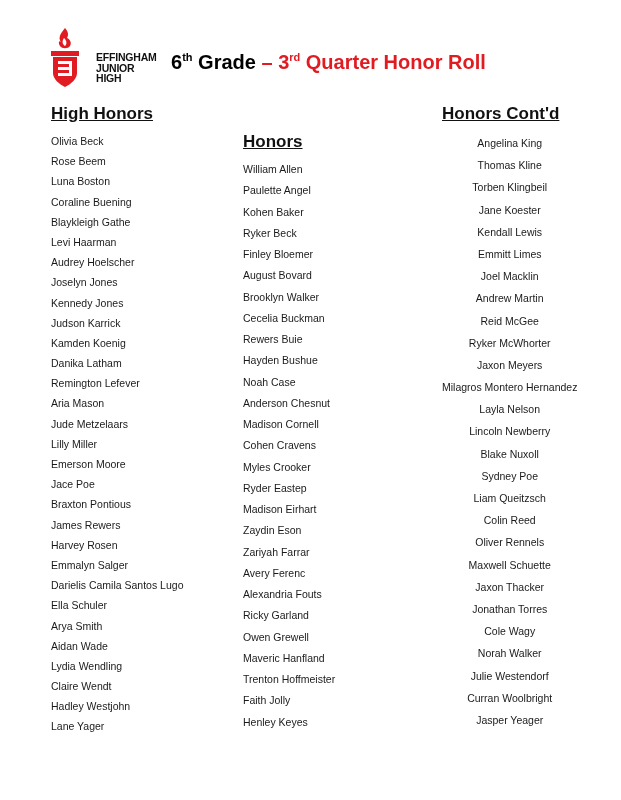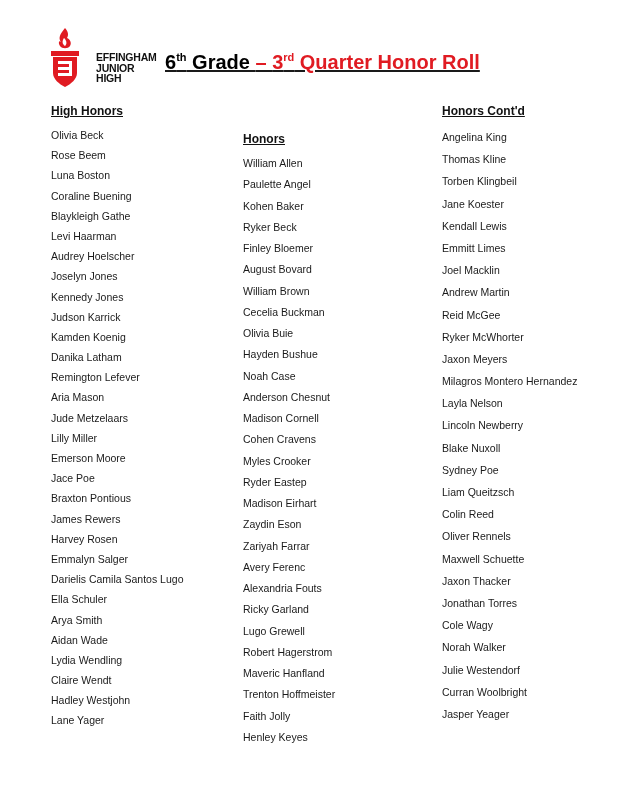--- a/index.html
+++ b/index.html
@@ -1,36 +1,36 @@
 <!DOCTYPE html>
 <html><head>
 <meta charset="utf-8">
 <style>
   html, body { margin: 0; padding: 0; background: #ffffff; }
   body { width: 621px; height: 800px; position: relative; overflow: hidden; font-family: "Liberation Sans", sans-serif; color: #1a1a1a; }
   .logo { position: absolute; left: 48px; top: 27px; width: 130px; height: 62px; }
   .logo-mark { position: absolute; left: 0; top: 0; width: 34px; height: 62px; }
   .logo-text { position: absolute; left: 28px; top: 25px; font-family: "Liberation Sans", sans-serif; font-weight: bold; font-size: 10.5px; line-height: 10.5px; color: #111; letter-spacing: -0.2px; margin-left: 20px; }
-  .title { position: absolute; left: 165px; top: 51px; font-family: "Liberation Sans", sans-serif; font-weight: bold; font-size: 20px; white-space: nowrap; text-decoration: underline; }
+  .title { position: absolute; left: 171px; top: 51px; font-family: "Liberation Sans", sans-serif; font-weight: bold; font-size: 20px; white-space: nowrap; }
   .title .black { color: #000; }
   .title .red { color: #e01b22; }
   .title sup { font-size: 11px; vertical-align: 8px; line-height: 0; }
   .col { position: absolute; }
-  .col h2 { margin: 0; font-family: "Liberation Sans", sans-serif; font-weight: bold; font-size: 12px; text-decoration: underline; color: #111; }
+  .col h2 { margin: 0; font-family: "Liberation Sans", sans-serif; font-weight: bold; font-size: 17px; text-decoration: underline; color: #111; }
   .col ul { list-style: none; margin: 0; padding: 0; }
   .col li { font-family: "Liberation Sans", sans-serif; font-size: 10.5px; color: #1a1a1a; white-space: nowrap; }
   #col1 { left: 51px; top: 104px; }
   #col1 ul { margin-top: 7px; }
   #col1 li { height: 20.2px; line-height: 20.2px; }
   #col2 { left: 243px; top: 105px; margin-top: 27px; }
   #col2 ul { margin-top: 7px; }
   #col2 li { height: 21.25px; line-height: 21.25px; }
   #col3 { left: 414px; top: 104px; margin-left: 28px; }
   #col3 ul { margin-top: 8px; }
-  #col3 li { height: 22.2px; line-height: 22.2px; }
+  #col3 li { height: 22.2px; line-height: 22.2px; text-align: center; }
 </style>
 </head>
 <body>
 
 <div class="logo">
   <svg class="logo-mark" viewBox="0 0 34 62" width="34" height="62">
 
     <path d="M17 1 C 12 7, 10 11, 13 15 C 11 13, 10 16, 12 19 C 14 22, 20 22, 22 19 C 24 16, 22 12, 19 11 C 21 8, 20 4, 17 1 Z" fill="#e01b22"></path>
     <path d="M16 11 C 14 14, 14 17, 17 19 C 19 17, 19 14, 16 11 Z" fill="#ffffff"></path>
 
@@ -92,38 +92,37 @@
 
 <div class="col" id="col2">
   <h2>Honors</h2>
   <ul>
       <li>William Allen</li>
       <li>Paulette Angel</li>
       <li>Kohen Baker</li>
       <li>Ryker Beck</li>
       <li>Finley Bloemer</li>
       <li>August Bovard</li>
-      <li>William Brown</li>
+      <li>Brooklyn Walker</li>
       <li>Cecelia Buckman</li>
-      <li>Olivia Buie</li>
+      <li>Rewers Buie</li>
       <li>Hayden Bushue</li>
       <li>Noah Case</li>
       <li>Anderson Chesnut</li>
       <li>Madison Cornell</li>
       <li>Cohen Cravens</li>
       <li>Myles Crooker</li>
       <li>Ryder Eastep</li>
       <li>Madison Eirhart</li>
       <li>Zaydin Eson</li>
       <li>Zariyah Farrar</li>
       <li>Avery Ferenc</li>
       <li>Alexandria Fouts</li>
       <li>Ricky Garland</li>
-      <li>Lugo Grewell</li>
-      <li>Robert Hagerstrom</li>
+      <li>Owen Grewell</li>
       <li>Maveric Hanfland</li>
       <li>Trenton Hoffmeister</li>
       <li>Faith Jolly</li>
       <li>Henley Keyes</li>
     </ul>
 </div>
 
 <div class="col" id="col3">
   <h2>Honors Cont'd</h2>
   <ul>

